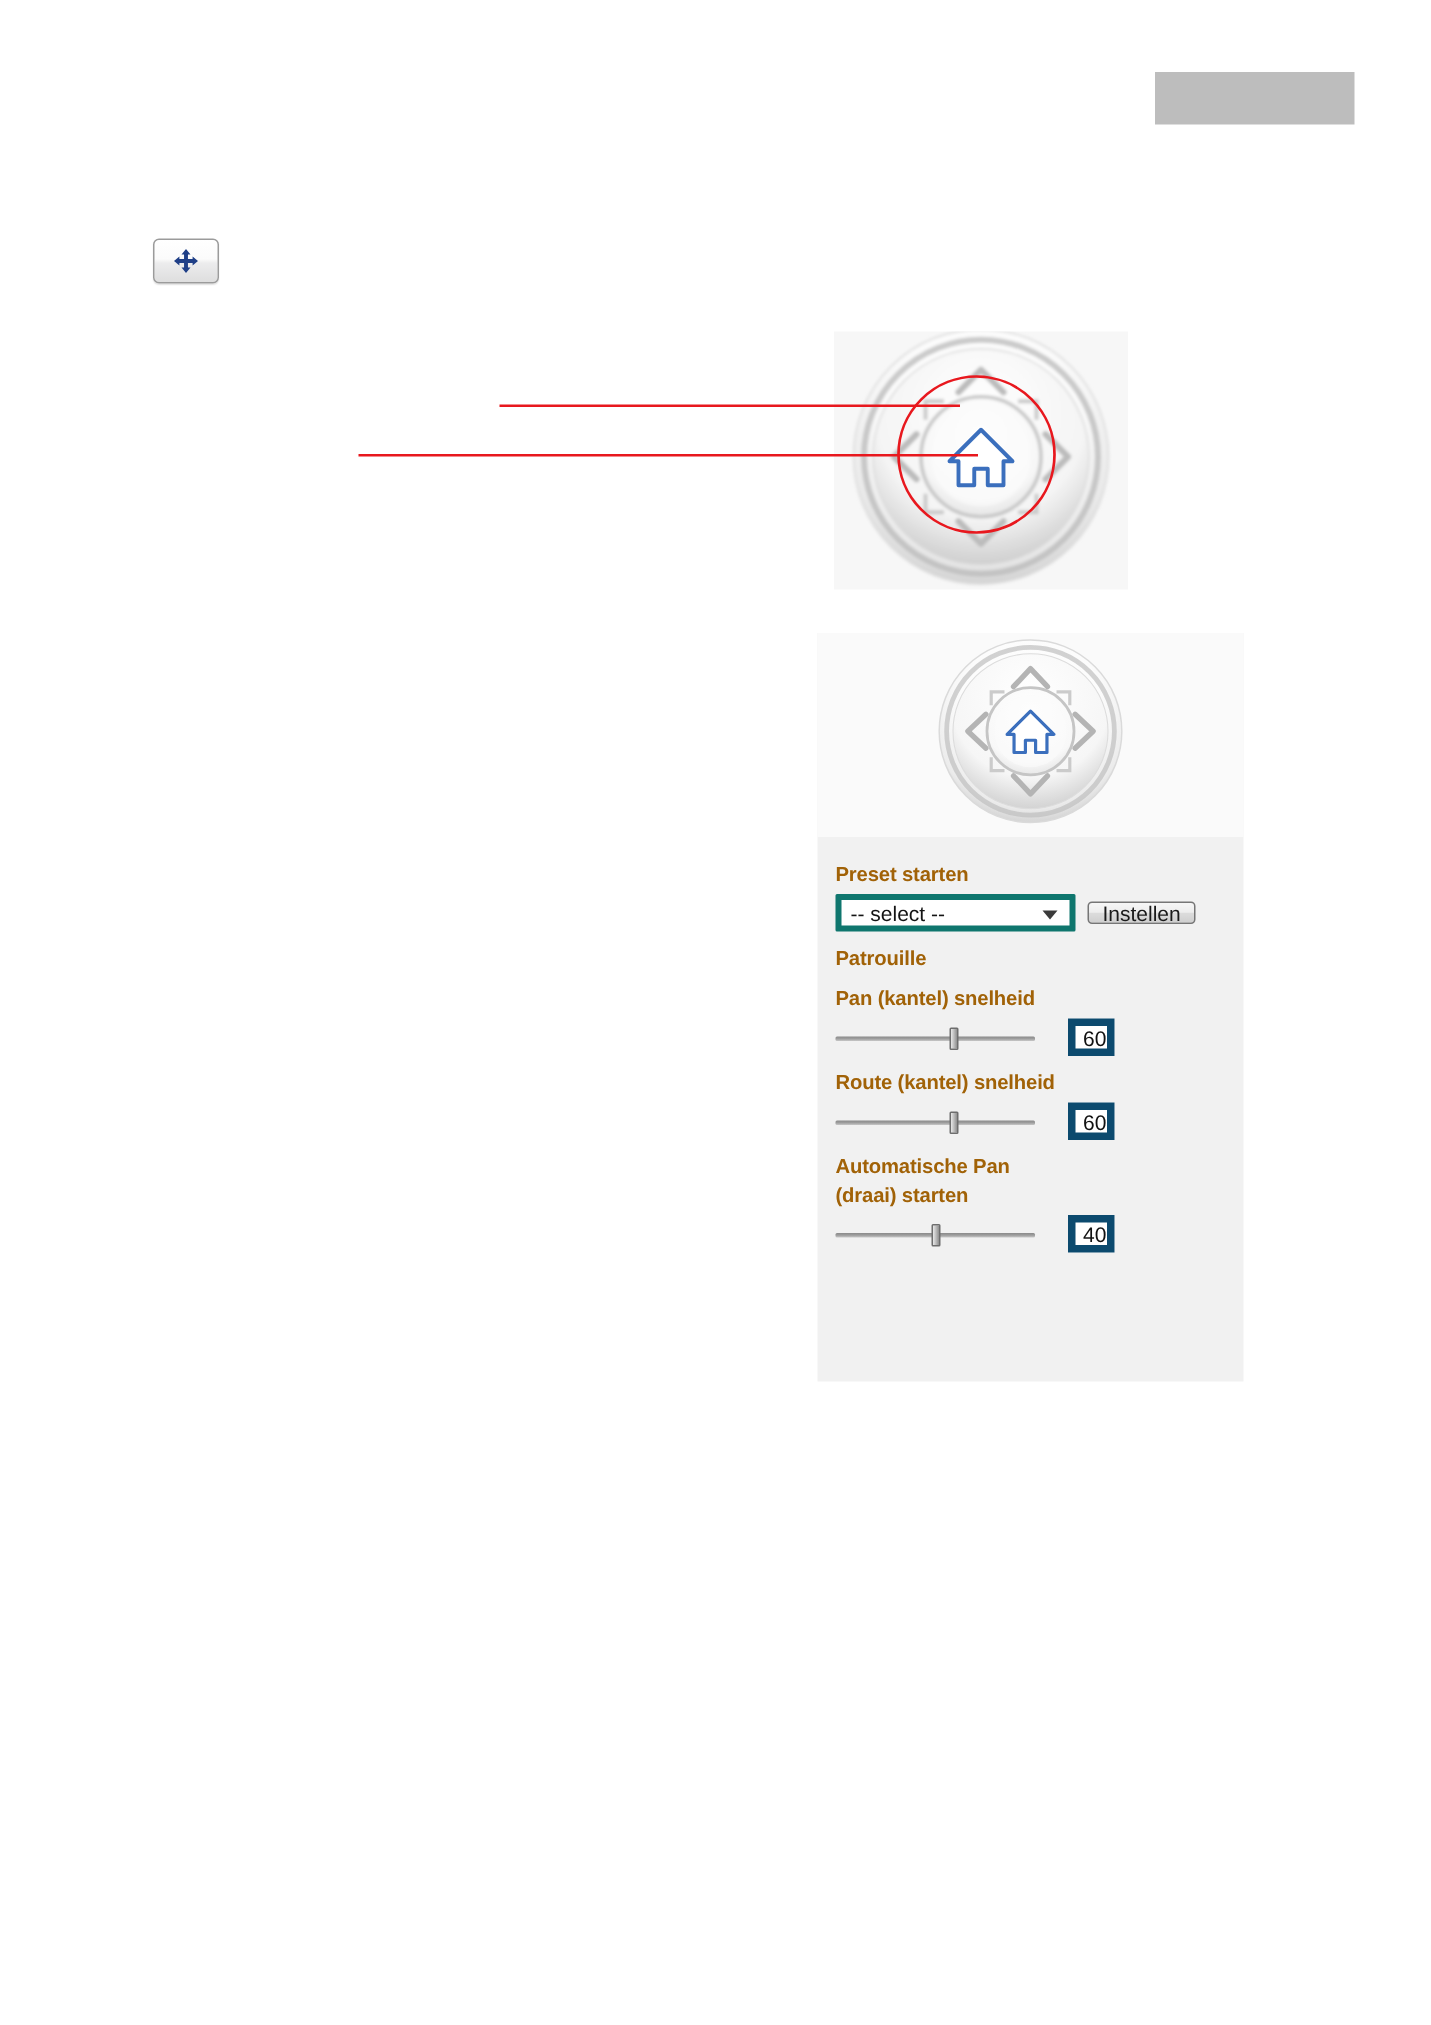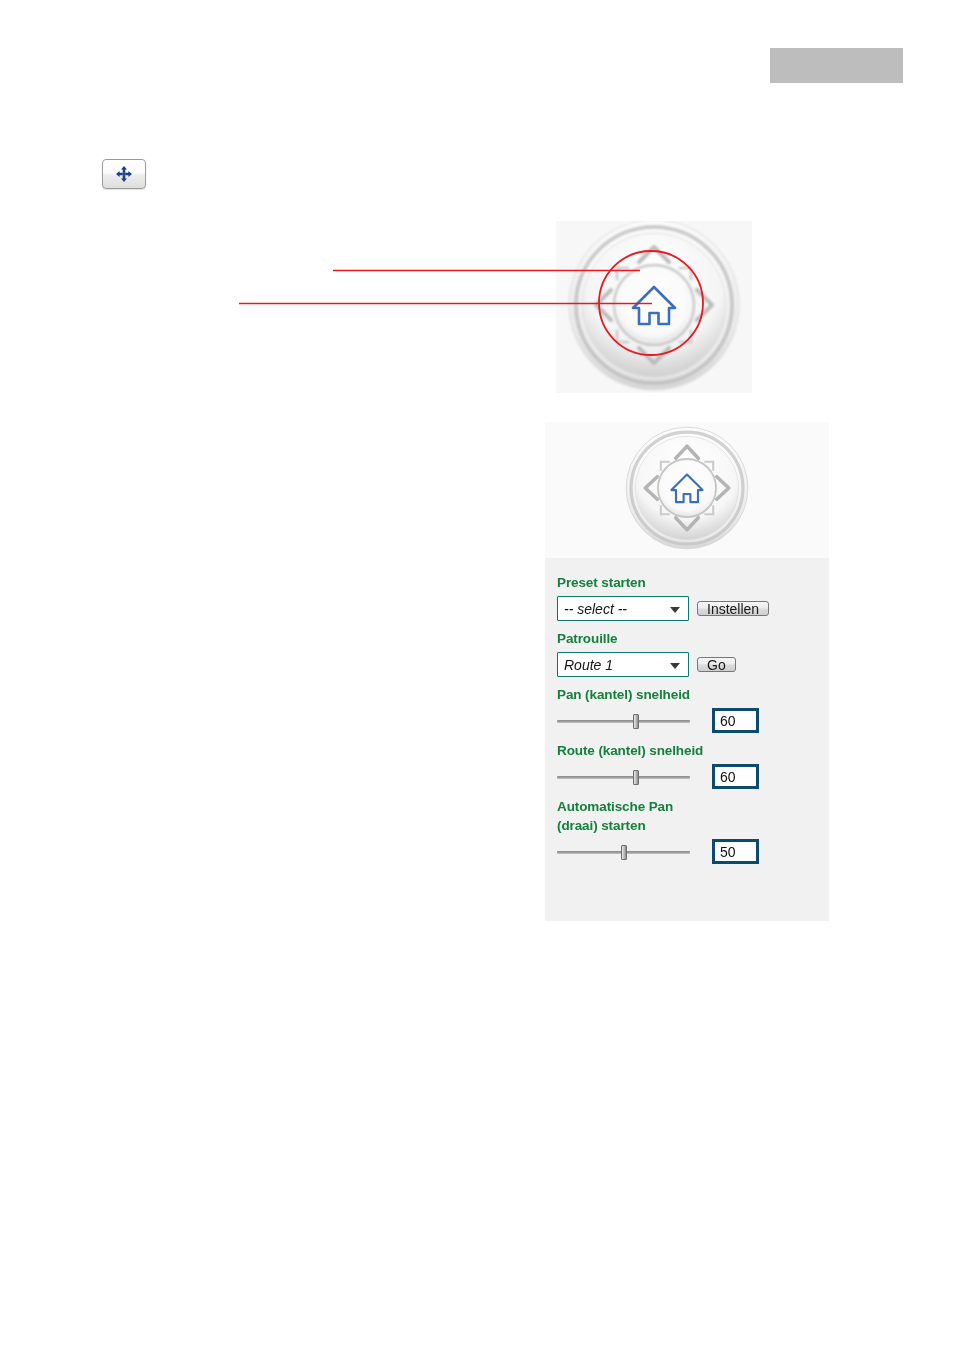--- a/index.html
+++ b/index.html
@@ -88,47 +88,46 @@
     position: absolute;
     left: 50%;
     top: 50%;
     transform: translate(-50%, -50%);
   }
   .panel-body {
     padding: 10px 12px 0 12px;
   }
 
   .field-label {
-    color: #15803d;
+    color: #a16207;
     font-weight: bold;
     font-size: 13.5px;
     line-height: 19px;
     margin: 5px 0 4px 0;
     letter-spacing: -0.1px;
   }
   .field-label.tight { margin-top: 8px; }
 
   .row {
     display: flex;
     align-items: center;
     gap: 8px;
   }
 
   
   .sel {
     position: relative;
-    width: 132px;
+    width: 160px;
     height: 25px;
-    border: 1px solid #0f766e;
+    border: 4px solid #0f766e;
     background: #ffffff;
     box-sizing: border-box;
     display: flex;
     align-items: center;
     border-radius: 1px;
-    font-style: italic;
   }
   .sel .sel-text {
     font-size: 14px;
     color: #141414;
     padding-left: 6px;
     font-family: "Liberation Sans", sans-serif;
   }
   .sel .caret {
     position: absolute;
     right: 8px;
@@ -182,24 +181,24 @@
     top: 4px;
     width: 6px;
     height: 15px;
     background: linear-gradient(to right, #e8e8e8 0%, #bdbdbd 50%, #8f8f8f 100%);
     border: 1px solid #6e6e6e;
     border-radius: 1px;
     box-sizing: border-box;
   }
 
   .num-field {
-    width: 47px;
+    width: 31px;
     height: 25px;
     box-sizing: border-box;
-    border: 3px solid #0c4a6e;
+    border: 5px solid #0c4a6e;
     background: #ffffff;
     font-size: 14px;
     color: #111111;
     display: flex;
     align-items: center;
     padding-left: 5px;
     font-family: "Liberation Sans", sans-serif;
   }
 </style>
 </head>
@@ -339,27 +338,20 @@
     <div class="field-label">Preset starten</div>
     <div class="row">
       <div class="sel">
         <span class="sel-text">-- select --</span>
         <span class="caret"></span>
       </div>
       <div class="btn">Instellen</div>
     </div>
 
     <div class="field-label tight">Patrouille</div>
-    <div class="row">
-      <div class="sel">
-        <span class="sel-text">Route 1</span>
-        <span class="caret"></span>
-      </div>
-      <div class="btn">Go</div>
-    </div>
 
     <div class="field-label tight">Pan (kantel) snelheid</div>
     <div class="slider-row">
       <div class="slider">
         <div class="track"></div>
         <div class="knob" id="knob0" style="left: 76px;"></div>
       </div>
       <div class="num-field">60</div>
     </div>
 
@@ -374,17 +366,17 @@
 
     <div class="field-label tight">
       <div>Automatische Pan</div>
       <div>(draai) starten</div>
     </div>
     <div class="slider-row">
       <div class="slider">
         <div class="track"></div>
         <div class="knob" id="knob2" style="left: 64px;"></div>
       </div>
-      <div class="num-field">50</div>
+      <div class="num-field">40</div>
     </div>
 
   </div>
 </div>
 
 </body></html>

